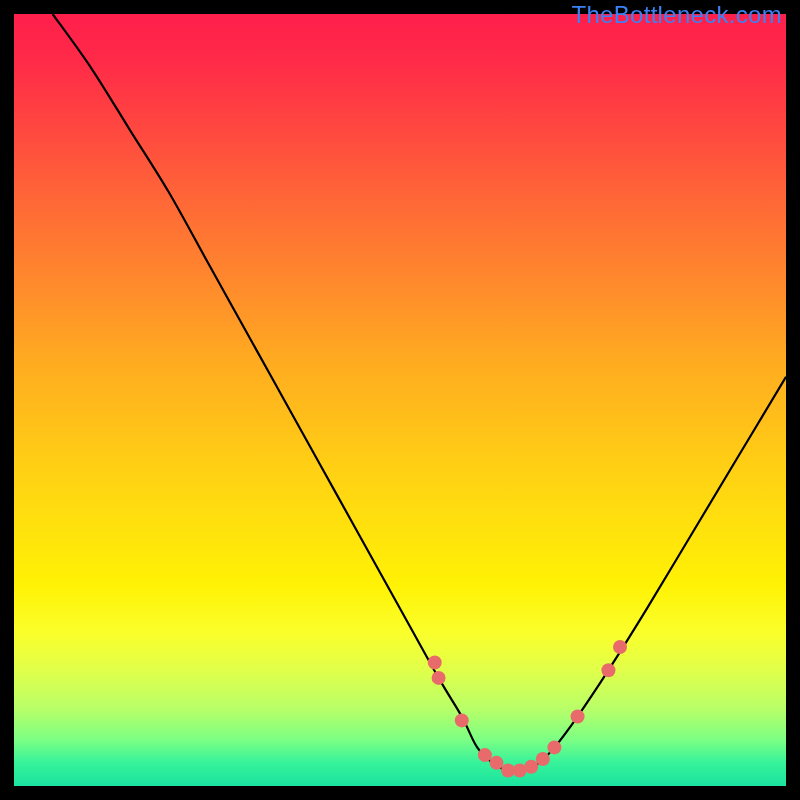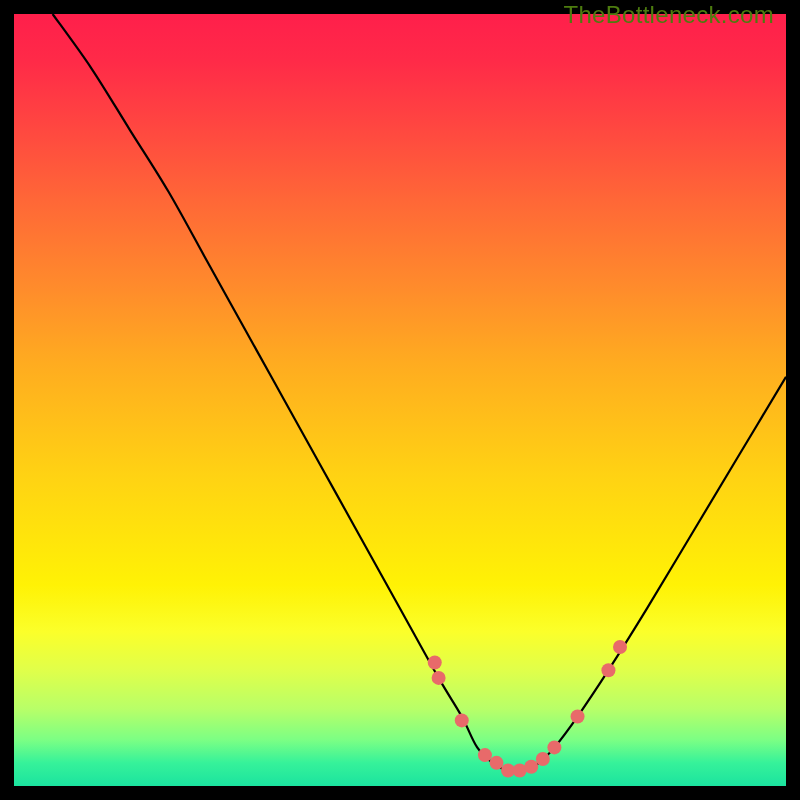--- a/index.html
+++ b/index.html
@@ -46,22 +46,22 @@
       #e0ff4a 85%,
       #b8ff68 90%,
       #7cff84 94%,
       #36f29a 97%,
       #1be39f 100%
     );
   }
   .watermark {
     position: absolute;
     top: 1px;
-    right: 26px;
-    color: #4d7c0f;
+    right: 18px;
+    color: #3b82f6;
     font-size: 24px;
     font-weight: 500;
     letter-spacing: 0.3px;
     font-family: Arial, sans-serif;
     z-index: 20;
   }
   svg.curve {
     position: absolute;
     top: 0;
     left: 0;

